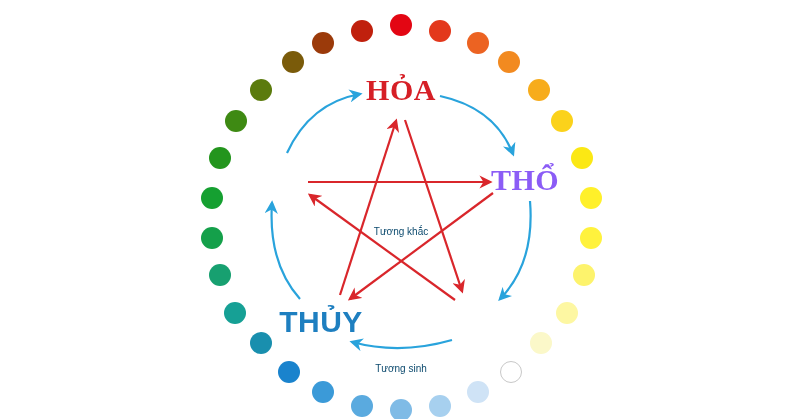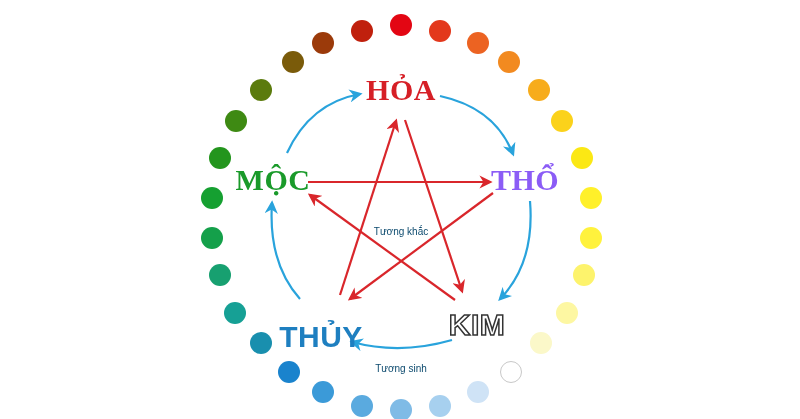--- a/index.html
+++ b/index.html
@@ -4,21 +4,21 @@
 <style>
   html, body { margin: 0; padding: 0; background: #ffffff; }
   body { width: 800px; height: 419px; overflow: hidden; position: relative; font-family: "Liberation Sans", sans-serif; }
   #stage { position: absolute; left: 0; top: 8px; width: 800px; height: 419px; }
   .dot { position: absolute; width: 22px; height: 22px; border-radius: 50%; transform: translate(-50%, -50%); }
   .dot.outline { background: #ffffff !important; border: 1.5px solid #c8c8c8; box-sizing: border-box; }
   .label { position: absolute; transform: translate(-50%, -50%); font-family: "Liberation Serif", serif; font-weight: bold; white-space: nowrap; letter-spacing: 0.5px; }
   .lbl-hoa { color: #d61f26; font-size: 30px; }
   .lbl-moc { color: #1a9a2a; font-size: 30px; }
   .lbl-tho { color: #8b5cf6; font-size: 30px; }
-  .lbl-thuy { color: #1e7fc0; font-size: 30px; font-family: "Liberation Sans", sans-serif; margin-top: 15px; }
+  .lbl-thuy { color: #1e7fc0; font-size: 30px; font-family: "Liberation Sans", sans-serif; }
   .lbl-kim { color: #ffffff; font-size: 30px; font-family: "Liberation Sans", sans-serif; -webkit-text-stroke: 1.5px #333; }
   .caption { position: absolute; transform: translate(-50%, -50%); font-family: "Liberation Sans", sans-serif; font-weight: normal; font-size: 10px; color: #0c4a6e; white-space: nowrap; }
   svg.lines { position: absolute; left: 0; top: 0; }
 </style>
 </head>
 <body>
 
 <div id="stage">
   <svg class="lines" width="800" height="419" viewBox="0 0 800 419">
     <defs>
@@ -74,20 +74,18 @@
       <div class="dot" style="left: 212px; top: 190px; background: rgb(21, 160, 49);"></div>
       <div class="dot" style="left: 220px; top: 150px; background: rgb(35, 149, 29);"></div>
       <div class="dot" style="left: 236px; top: 113px; background: rgb(62, 138, 19);"></div>
       <div class="dot" style="left: 261px; top: 82px; background: rgb(91, 123, 13);"></div>
       <div class="dot" style="left: 293px; top: 54px; background: rgb(122, 91, 10);"></div>
       <div class="dot" style="left: 323px; top: 35px; background: rgb(155, 58, 10);"></div>
       <div class="dot" style="left: 362px; top: 23px; background: rgb(192, 32, 13);"></div>
     </div>
 
   <div class="label lbl-hoa" style="left:401px; top:82px;">HỎA</div>
-  <div class="label lbl-moc" style="left:273px; top:172px;">MỘC</div>
   <div class="label lbl-tho" style="left:525px; top:172px;">THỔ</div>
   <div class="label lbl-thuy" style="left:321px; top:314px;">THỦY</div>
-  <div class="label lbl-kim" style="left:477px; top:317px;">KIM</div>
 
   <div class="caption" style="left:401px; top:223px;">Tương khắc</div>
   <div class="caption" style="left:401px; top:351px;margin-top:9px;">Tương sinh</div>
 </div>
 
 </body></html>

